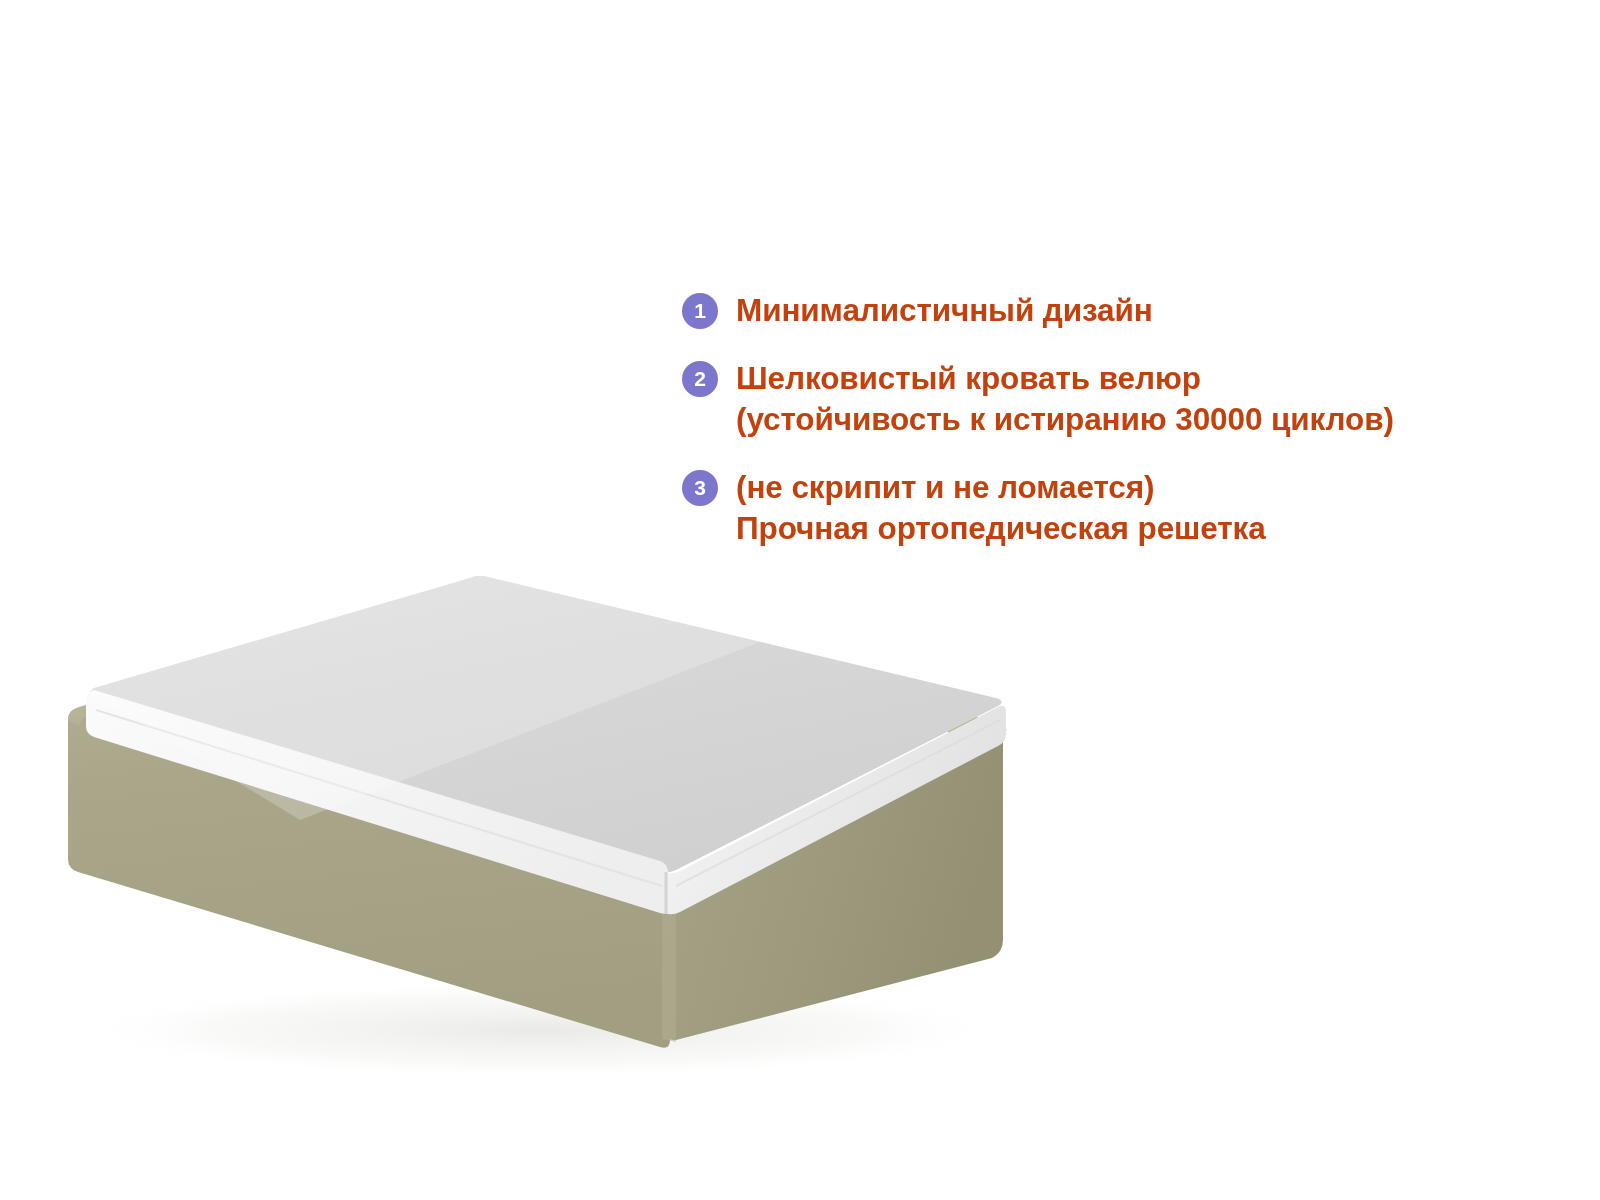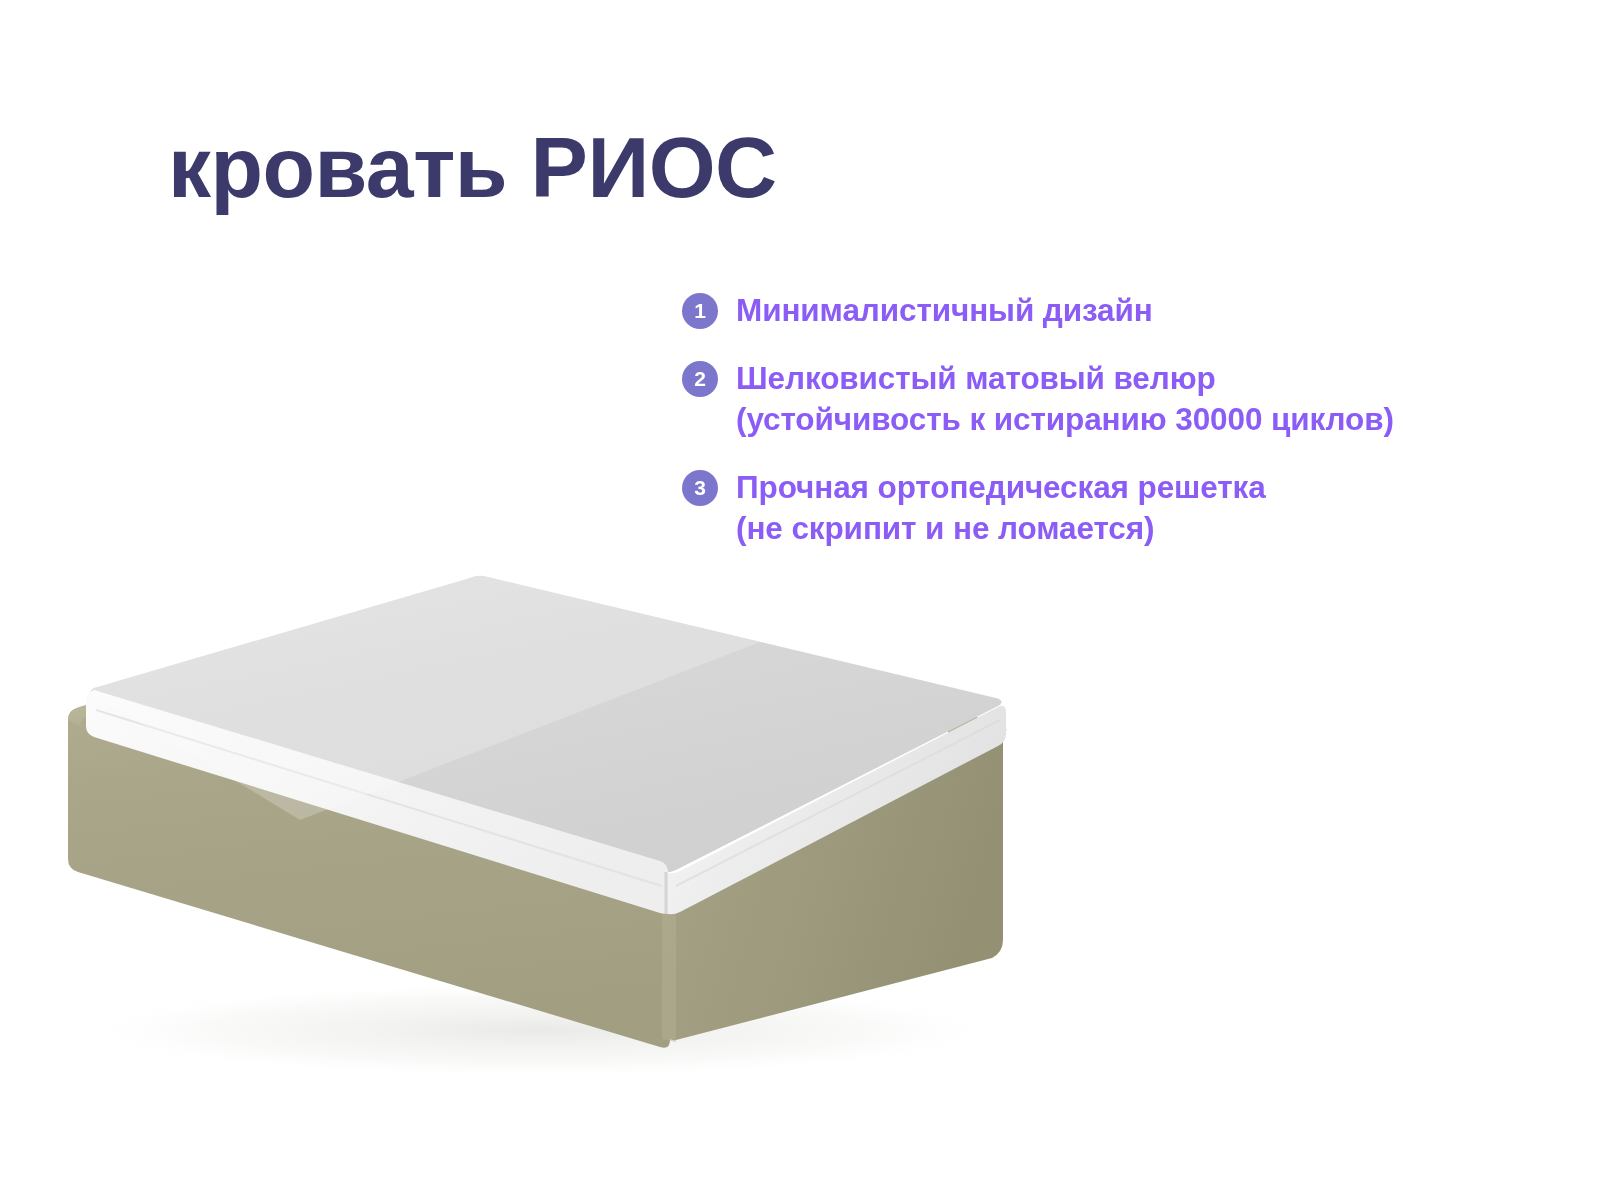--- a/index.html
+++ b/index.html
@@ -53,21 +53,21 @@
     color: #ffffff;
     font-size: 21px;
     font-weight: 600;
     display: flex;
     align-items: center;
     justify-content: center;
     margin-top: 3px;
   }
   .feature-text {
     margin-left: 18px;
-    color: #8b5cf6;
+    color: #c2410c;
     font-size: 31.5px;
     font-weight: 600;
     line-height: 1.32;
     letter-spacing: -0.1px;
   }
   .feature-text .line {
     display: block;
     white-space: nowrap;
   }
 
@@ -83,44 +83,43 @@
     display: block;
     width: 1120px;
     height: 600px;
   }
 </style>
 </head>
 <body>
 
 <div id="page">
 
-  <div id="page-title">кровать РИОС</div>
 
   <div id="feature-list">
 
     <div class="feature-item">
       <div class="feature-badge">1</div>
       <div class="feature-text">
         <span class="line">Минималистичный дизайн</span>
       </div>
     </div>
 
     <div class="feature-item">
       <div class="feature-badge">2</div>
       <div class="feature-text">
-        <span class="line">Шелковистый матовый велюр</span>
+        <span class="line">Шелковистый кровать велюр</span>
         <span class="line">(устойчивость к истиранию 30000 циклов)</span>
       </div>
     </div>
 
     <div class="feature-item">
       <div class="feature-badge">3</div>
       <div class="feature-text">
+        <span class="line">(не скрипит и не ломается)</span>
         <span class="line">Прочная ортопедическая решетка</span>
-        <span class="line">(не скрипит и не ломается)</span>
       </div>
     </div>
 
   </div>
 
   <div id="bed-illustration">
     <svg viewBox="0 0 1120 600" xmlns="http://www.w3.org/2000/svg" role="img">
       <defs>
         <linearGradient id="gradMattTop" x1="0.15" y1="0" x2="0.8" y2="1">
           <stop offset="0%" stop-color="#dcdcdc"></stop>

